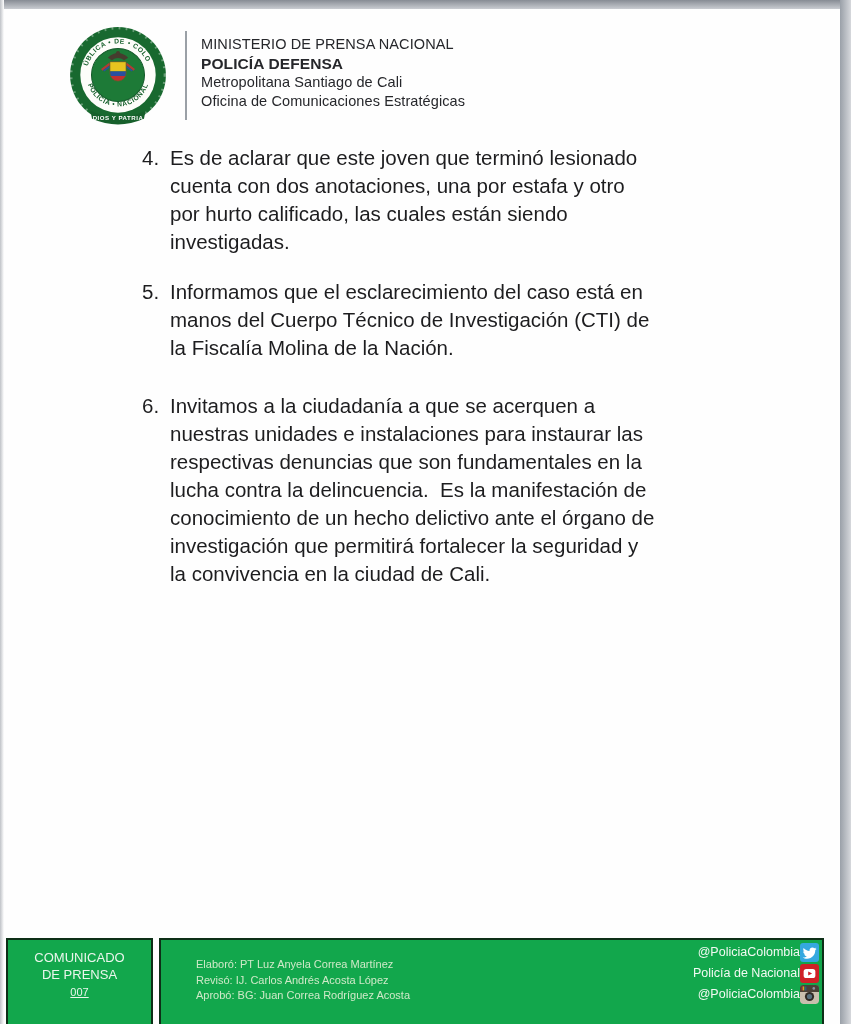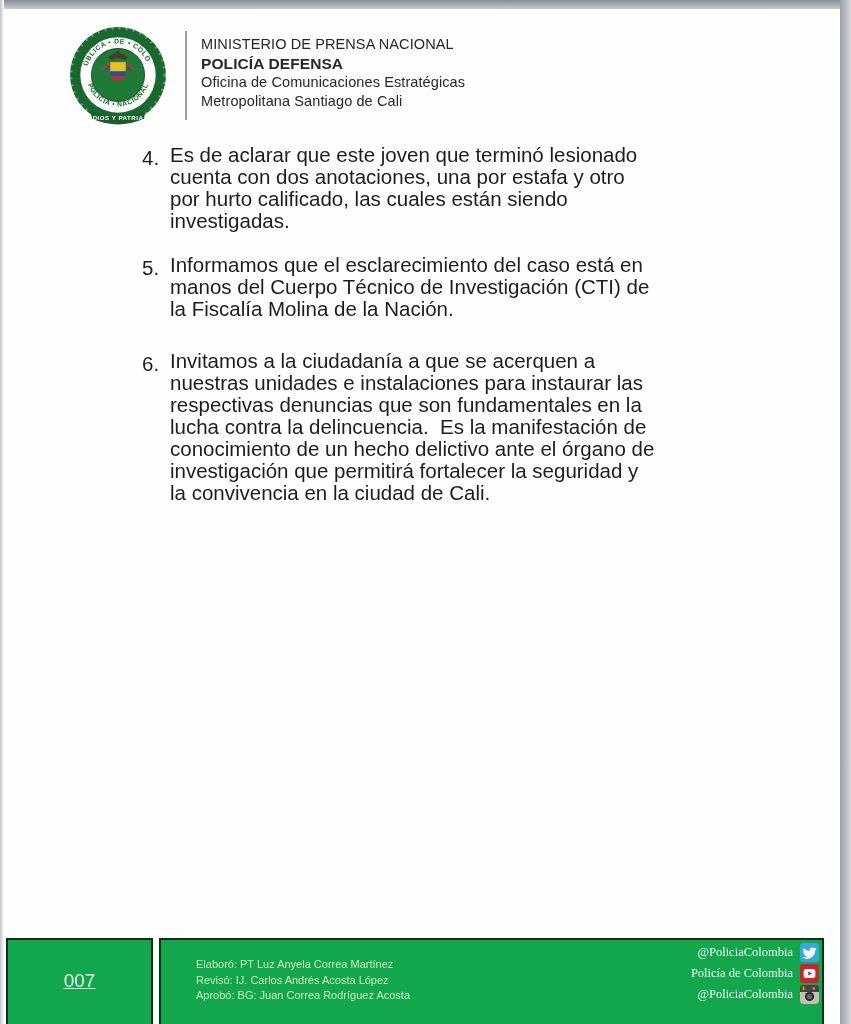--- a/index.html
+++ b/index.html
@@ -21,36 +21,36 @@
   .crest { position:absolute; left:64px; top:24px; width:108px; height:106px; }
   .hdr-sep { position:absolute; left:185px; top:31px; width:2px; height:89px; background:#9aa0a6; }
   .hdr-text { position:absolute; left:201px; top:35px; color:#26272b; }
   .hdr-text .l { font-size:14.5px; line-height:19px; letter-spacing:.1px; }
   .hdr-text .l.bold { font-weight:bold; font-size:15.5px; }
 
   
   .press-list { position:absolute; left:142px; top:144px; width:600px; color:#1d1d1f; }
   .press-item { display:flex; align-items:flex-start; }
   .press-item .num { width:28px; flex:0 0 28px; font-size:20.5px; line-height:28.5px; }
-  .press-item .txt { flex:1; font-size:20.5px; line-height:22px; white-space:pre-wrap; }
+  .press-item .txt { flex:1; font-size:20.5px; line-height:28px; white-space:pre-wrap; }
   .press-item.i0 { margin-bottom:22px; }
   .press-item.i1 { margin-bottom:30px; }
 
   
   .foot-box { position:absolute; top:938px; height:100px; background:#12a74c;
     border:2px solid #0d2f17; }
   .foot-left { left:6px; width:147px; text-align:center; padding-top:10px; }
   .foot-left .t { color:#eaf6ec; font-size:13px; line-height:16.5px; width:110px; margin:0 auto; }
-  .foot-left .n { color:#eaf6ec; font-size:19px; margin-top:20px;text-decoration:underline; }
+  .foot-left .n { color:#eaf6ec; font-size:11px; margin-top:3px;text-decoration:underline; }
   .foot-right { left:159px; width:665px; }
   .credits { position:absolute; left:11px; top:17px; color:#cfe9c8;
     font-size:11px; line-height:15.5px;margin-left:24px; }
   .social { position:absolute; top:2px; right:3px; }
   .social-row { display:flex; align-items:center; justify-content:flex-end;
-    gap:7px; height:20px; margin-bottom:1px;font-family:Liberation Serif, serif; }
+    height:20px; margin-bottom:1px; }
   .social-row .lbl { color:#f2f9f2; font-size:12.5px; white-space:nowrap; }
   .sicon { width:19px; height:19px; flex:0 0 19px; border-radius:3px;
     display:flex; align-items:center; justify-content:center; overflow:hidden; }
   .sicon.tw { background:#35a8df; }
   .sicon.fb { background:#39579a; border-radius:2px; }
   .sicon.yt { background:#cf2127; }
   .sicon svg { display:block; }
 </style>
 </head>
 <body>
@@ -94,22 +94,22 @@
   </g>
   <path d="M25 85 q27 13 54 0 l-1.5 8 q-25.5 11 -51 0 z" fill="#17602c"></path>
   <text x="52" y="94.5" font-size="6" font-weight="bold" fill="#ffffff" text-anchor="middle" letter-spacing="0.5" font-family="Liberation Sans, sans-serif">DIOS Y PATRIA</text>
 </svg>
 
 <div class="hdr-sep"></div>
 
 <div class="hdr-text">
   <div class="l">MINISTERIO DE PRENSA NACIONAL</div>
   <div class="l bold">POLICÍA DEFENSA</div>
+  <div class="l">Metropolitana Santiago de Cali</div>
   <div class="l">Oficina de Comunicaciones Estratégicas</div>
-  <div class="l">Metropolitana Santiago de Cali</div>
 </div>
 
 <div class="press-list">
   <div class="press-item i0">
     <div class="num">4.</div>
     <div class="txt">Es de aclarar que este joven que terminó lesionado
 cuenta con dos anotaciones, una por estafa y otro
 por hurto calificado, las cuales están siendo
 investigadas.</div>
   </div>
@@ -125,41 +125,42 @@
 nuestras unidades e instalaciones para instaurar las
 respectivas denuncias que son fundamentales en la
 lucha contra la delincuencia.  Es la manifestación de
 conocimiento de un hecho delictivo ante el órgano de
 investigación que permitirá fortalecer la seguridad y
 la convivencia en la ciudad de Cali.</div>
   </div>
 </div>
 
 <div class="foot-box foot-left">
+  <div class="t">COMUNICADO DE PRENSA</div>
   <div class="n">007</div>
 </div>
 
 <div class="foot-box foot-right">
   <div class="credits">
     <div>Elaboró: PT Luz Anyela Correa Martínez</div>
     <div>Revisó: IJ. Carlos Andrés Acosta López</div>
     <div>Aprobó: BG: Juan Correa Rodríguez Acosta</div>
   </div>
 
   <div class="social">
     <div class="social-row">
       <span class="lbl">@PoliciaColombia</span>
       <span class="sicon tw">
         <svg width="15" height="15" viewBox="0 0 24 24">
             <path fill="#ffffff" d="M23.4 5.9c-.8.4-1.7.6-2.6.7.9-.6 1.6-1.4 2-2.5-.9.5-1.8.9-2.9 1.1-.8-.9-2-1.4-3.3-1.4-2.5 0-4.6 2-4.6 4.6 0 .4 0 .7.1 1-3.8-.2-7.2-2-9.5-4.8-.4.7-.6 1.5-.6 2.3 0 1.6.8 3 2 3.8-.7 0-1.5-.2-2.1-.6v.1c0 2.2 1.6 4.1 3.7 4.5-.4.1-.8.2-1.2.2-.3 0-.6 0-.9-.1.6 1.8 2.3 3.2 4.3 3.2-1.6 1.2-3.6 2-5.7 2-.4 0-.7 0-1.1-.1 2 1.3 4.5 2.1 7.1 2.1 8.5 0 13.1-7 13.1-13.1v-.6c.9-.6 1.7-1.4 2.2-2.4z"></path>
           </svg>
       </span>
     </div>
     <div class="social-row">
-      <span class="lbl">Policía de Colombia</span>
+      <span class="lbl">Policía de Nacional</span>
       <span class="sicon yt">
         <svg width="13" height="13" viewBox="0 0 20 20">
             <rect x="1" y="3" width="18" height="14" rx="4" fill="#ffffff"></rect>
             <polygon points="8,6.8 8,13.2 14,10" fill="#cf2127"></polygon>
           </svg>
       </span>
     </div>
     <div class="social-row">
       <span class="lbl">@PoliciaColombia</span>
       <span class="sicon ig">

